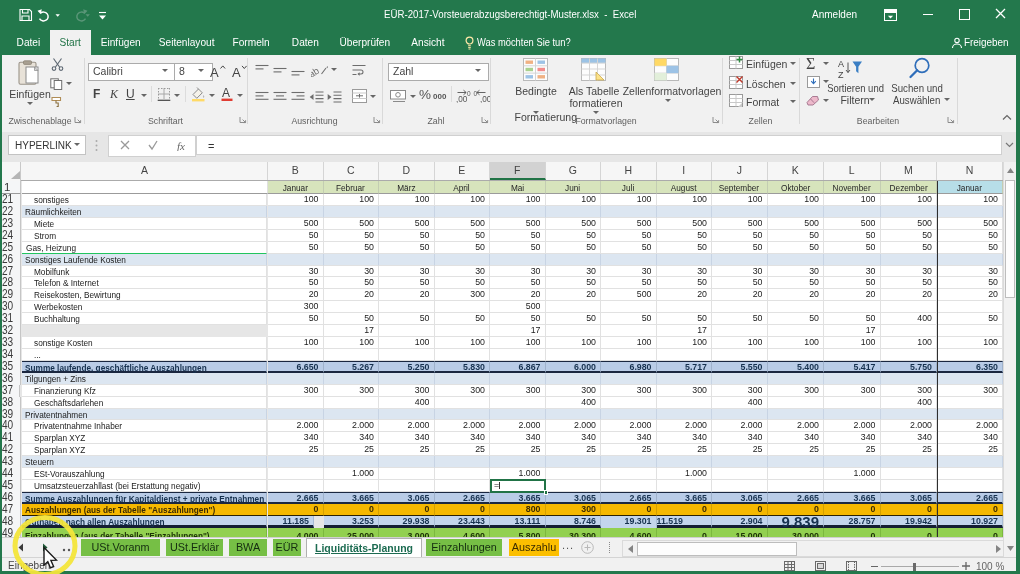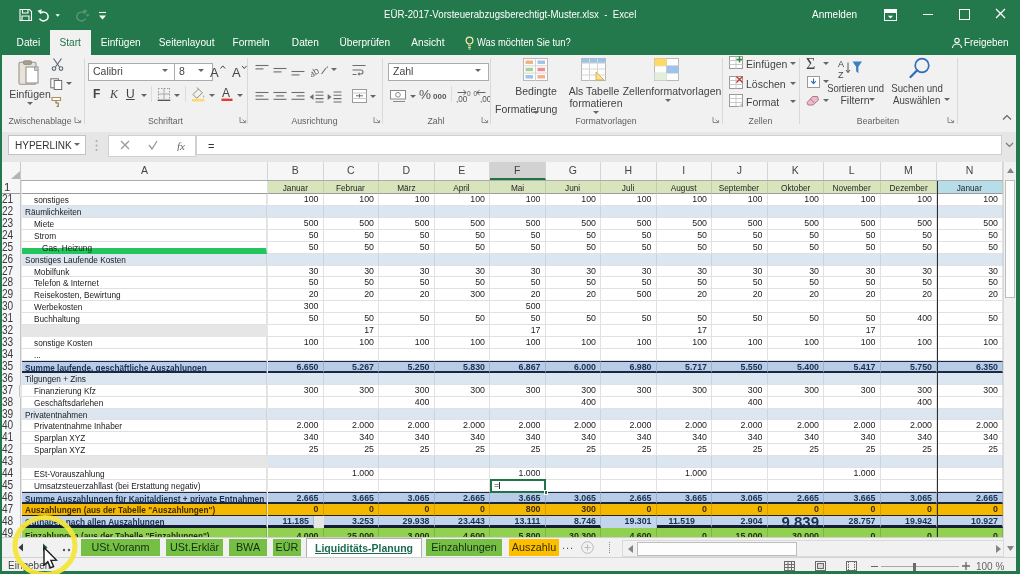--- a/index.html
+++ b/index.html
@@ -276,21 +276,21 @@
 <rect x="0.5" y="0.5" width="24" height="22" fill="#fdfdfd" stroke="#b9b9b9"></rect>
 <path d="M0.5 7.8 h24 M0.5 15.1 h24 M12.5 0.5 v22" stroke="#d5d5d5"></path>
 <rect x="2.5" y="2.5" width="7.5" height="3.4" fill="#f0b183"></rect>
       <rect x="14.5" y="2.5" width="7.5" height="3.4" fill="#9dc3e6"></rect>
 <rect x="2.5" y="9.8" width="7.5" height="3.4" fill="#a9d18e"></rect>
       <rect x="14.5" y="9.8" width="7.5" height="3.4" fill="#f28c8c"></rect>
 <rect x="2.5" y="17.1" width="7.5" height="3.4" fill="#9dc3e6"></rect>
       <rect x="14.5" y="17.1" width="7.5" height="3.4" fill="#f0b183"></rect>
     </svg>
     <div class="abs ribtxt" style="left:500px;top:30px;width:72px;text-align:center;">Bedingte</div>
-    <div class="abs ribtxt" style="left:495px;top:48px;width:82px;text-align:left;">Formatierung</div>
+    <div class="abs ribtxt" style="left:495px;top:56px;width:82px;text-align:right;">Formatierung</div>
     <div class="abs car" style="left:533px;top:56px;"></div>
     <svg class="abs" style="left:581px;top:3px" width="25" height="23" viewBox="0 0 25 23">
 <rect x="0.5" y="0.5" width="24" height="22" fill="#fdfdfd" stroke="#b9b9b9"></rect>
 <rect x="0.5" y="0.5" width="24" height="4.6" fill="#9cc3e5"></rect>
 <path d="M0.5 5.1 h24 M0.5 11 h24 M0.5 17 h24 M8.5 0.5 v22 M16.5 0.5 v22" stroke="#d5d5d5"></path>
 <path d="M15 14 l8 8 h-8 z" fill="#fce28a" stroke="#c9a84c" stroke-width="0.8"></path>
     </svg>
     <div class="abs ribtxt" style="left:556px;top:30px;width:76px;text-align:center;white-space:nowrap;">Als Tabelle</div>
     <div class="abs ribtxt" style="left:558px;top:42px;width:76px;text-align:center;">formatieren</div>
     <div class="abs car" style="left:593px;top:56px;"></div>
@@ -467,21 +467,21 @@
       <div class="abs" style="left:490px;top:71.75999999999999px;width:55.5px;height:11.92px;background:#fff;border-bottom:1px solid #e1e1e1;border-right:1px solid #e1e1e1;font-size:8.8px;font-weight:normal;color:#1b1b1b;line-height:11.92px;text-align:right;padding-right:4px;box-sizing:border-box;">50</div>
       <div class="abs" style="left:545.5px;top:71.75999999999999px;width:55.5px;height:11.92px;background:#fff;border-bottom:1px solid #e1e1e1;border-right:1px solid #e1e1e1;font-size:8.8px;font-weight:normal;color:#1b1b1b;line-height:11.92px;text-align:right;padding-right:4px;box-sizing:border-box;">50</div>
       <div class="abs" style="left:601px;top:71.75999999999999px;width:55.5px;height:11.92px;background:#fff;border-bottom:1px solid #e1e1e1;border-right:1px solid #e1e1e1;font-size:8.8px;font-weight:normal;color:#1b1b1b;line-height:11.92px;text-align:right;padding-right:4px;box-sizing:border-box;">50</div>
       <div class="abs" style="left:656.5px;top:71.75999999999999px;width:55.5px;height:11.92px;background:#fff;border-bottom:1px solid #e1e1e1;border-right:1px solid #e1e1e1;font-size:8.8px;font-weight:normal;color:#1b1b1b;line-height:11.92px;text-align:right;padding-right:4px;box-sizing:border-box;">50</div>
       <div class="abs" style="left:712px;top:71.75999999999999px;width:55.5px;height:11.92px;background:#fff;border-bottom:1px solid #e1e1e1;border-right:1px solid #e1e1e1;font-size:8.8px;font-weight:normal;color:#1b1b1b;line-height:11.92px;text-align:right;padding-right:4px;box-sizing:border-box;">50</div>
       <div class="abs" style="left:767.5px;top:71.75999999999999px;width:56.5px;height:11.92px;background:#fff;border-bottom:1px solid #e1e1e1;border-right:1px solid #e1e1e1;font-size:8.8px;font-weight:normal;color:#1b1b1b;line-height:11.92px;text-align:right;padding-right:4px;box-sizing:border-box;">50</div>
       <div class="abs" style="left:824px;top:71.75999999999999px;width:56.5px;height:11.92px;background:#fff;border-bottom:1px solid #e1e1e1;border-right:1px solid #e1e1e1;font-size:8.8px;font-weight:normal;color:#1b1b1b;line-height:11.92px;text-align:right;padding-right:4px;box-sizing:border-box;">50</div>
       <div class="abs" style="left:880.5px;top:71.75999999999999px;width:56.5px;height:11.92px;background:#fff;border-bottom:1px solid #e1e1e1;border-right:1px solid #e1e1e1;font-size:8.8px;font-weight:normal;color:#1b1b1b;line-height:11.92px;text-align:right;padding-right:4px;box-sizing:border-box;">50</div>
       <div class="abs" style="left:937px;top:71.75999999999999px;width:66px;height:11.92px;background:#fff;border-bottom:1px solid #e1e1e1;border-right:1px solid #e1e1e1;font-size:8.8px;font-weight:normal;color:#1b1b1b;line-height:11.92px;text-align:right;padding-right:4px;box-sizing:border-box;">50</div>
       <div class="abs" style="left:0;top:83.68px;width:21px;height:11.92px;background:#f5f6f7;border-right:1px solid #c5c5c5;text-align:left;padding-left:2px;font-size:12.3px;color:#3a3a3a;line-height:11.92px;box-sizing:border-box;"><span style="display:inline-block;transform:scaleX(0.82);transform-origin:0 50%;">25</span></div>
-      <div class="abs" style="left:22px;top:83.68px;width:245px;height:11.92px;background:#fff;border-bottom:6px solid #22c55e;border-right:1px solid #e1e1e1;font-size:9.6px;font-weight:normal;color:#1b1b1b;line-height:11.92px;padding-left:20px;box-sizing:border-box;white-space:nowrap;"><span style="display:inline-block;transform:scaleX(0.86);transform-origin:0 50%;">Gas, Heizung</span></div>
+      <div class="abs" style="left:22px;top:83.68px;width:245px;height:11.92px;background:#fff;border-bottom:1px solid #22c55e;border-right:1px solid #e1e1e1;font-size:9.6px;font-weight:normal;color:#1b1b1b;line-height:11.92px;padding-left:4px;box-sizing:border-box;white-space:nowrap;"><span style="display:inline-block;transform:scaleX(0.86);transform-origin:0 50%;">Gas, Heizung</span></div>
       <div class="abs" style="left:268px;top:83.68px;width:55.5px;height:11.92px;background:#fff;border-bottom:1px solid #e1e1e1;border-right:1px solid #e1e1e1;font-size:8.8px;font-weight:normal;color:#1b1b1b;line-height:11.92px;text-align:right;padding-right:4px;box-sizing:border-box;">50</div>
       <div class="abs" style="left:323.5px;top:83.68px;width:55.5px;height:11.92px;background:#fff;border-bottom:1px solid #e1e1e1;border-right:1px solid #e1e1e1;font-size:8.8px;font-weight:normal;color:#1b1b1b;line-height:11.92px;text-align:right;padding-right:4px;box-sizing:border-box;">50</div>
       <div class="abs" style="left:379px;top:83.68px;width:55.5px;height:11.92px;background:#fff;border-bottom:1px solid #e1e1e1;border-right:1px solid #e1e1e1;font-size:8.8px;font-weight:normal;color:#1b1b1b;line-height:11.92px;text-align:right;padding-right:4px;box-sizing:border-box;">50</div>
       <div class="abs" style="left:434.5px;top:83.68px;width:55.5px;height:11.92px;background:#fff;border-bottom:1px solid #e1e1e1;border-right:1px solid #e1e1e1;font-size:8.8px;font-weight:normal;color:#1b1b1b;line-height:11.92px;text-align:right;padding-right:4px;box-sizing:border-box;">50</div>
       <div class="abs" style="left:490px;top:83.68px;width:55.5px;height:11.92px;background:#fff;border-bottom:1px solid #e1e1e1;border-right:1px solid #e1e1e1;font-size:8.8px;font-weight:normal;color:#1b1b1b;line-height:11.92px;text-align:right;padding-right:4px;box-sizing:border-box;">50</div>
       <div class="abs" style="left:545.5px;top:83.68px;width:55.5px;height:11.92px;background:#fff;border-bottom:1px solid #e1e1e1;border-right:1px solid #e1e1e1;font-size:8.8px;font-weight:normal;color:#1b1b1b;line-height:11.92px;text-align:right;padding-right:4px;box-sizing:border-box;">50</div>
       <div class="abs" style="left:601px;top:83.68px;width:55.5px;height:11.92px;background:#fff;border-bottom:1px solid #e1e1e1;border-right:1px solid #e1e1e1;font-size:8.8px;font-weight:normal;color:#1b1b1b;line-height:11.92px;text-align:right;padding-right:4px;box-sizing:border-box;">50</div>
       <div class="abs" style="left:656.5px;top:83.68px;width:55.5px;height:11.92px;background:#fff;border-bottom:1px solid #e1e1e1;border-right:1px solid #e1e1e1;font-size:8.8px;font-weight:normal;color:#1b1b1b;line-height:11.92px;text-align:right;padding-right:4px;box-sizing:border-box;">50</div>
       <div class="abs" style="left:712px;top:83.68px;width:55.5px;height:11.92px;background:#fff;border-bottom:1px solid #e1e1e1;border-right:1px solid #e1e1e1;font-size:8.8px;font-weight:normal;color:#1b1b1b;line-height:11.92px;text-align:right;padding-right:4px;box-sizing:border-box;">50</div>
       <div class="abs" style="left:767.5px;top:83.68px;width:56.5px;height:11.92px;background:#fff;border-bottom:1px solid #e1e1e1;border-right:1px solid #e1e1e1;font-size:8.8px;font-weight:normal;color:#1b1b1b;line-height:11.92px;text-align:right;padding-right:4px;box-sizing:border-box;">50</div>
@@ -736,20 +736,21 @@
       <div class="abs" style="left:490px;top:286.32px;width:55.5px;height:11.92px;background:#fff;border-bottom:1px solid #e1e1e1;border-right:1px solid #e1e1e1;font-size:8.8px;font-weight:normal;color:#1b1b1b;line-height:11.92px;text-align:right;padding-right:4px;box-sizing:border-box;">25</div>
       <div class="abs" style="left:545.5px;top:286.32px;width:55.5px;height:11.92px;background:#fff;border-bottom:1px solid #e1e1e1;border-right:1px solid #e1e1e1;font-size:8.8px;font-weight:normal;color:#1b1b1b;line-height:11.92px;text-align:right;padding-right:4px;box-sizing:border-box;">25</div>
       <div class="abs" style="left:601px;top:286.32px;width:55.5px;height:11.92px;background:#fff;border-bottom:1px solid #e1e1e1;border-right:1px solid #e1e1e1;font-size:8.8px;font-weight:normal;color:#1b1b1b;line-height:11.92px;text-align:right;padding-right:4px;box-sizing:border-box;">25</div>
       <div class="abs" style="left:656.5px;top:286.32px;width:55.5px;height:11.92px;background:#fff;border-bottom:1px solid #e1e1e1;border-right:1px solid #e1e1e1;font-size:8.8px;font-weight:normal;color:#1b1b1b;line-height:11.92px;text-align:right;padding-right:4px;box-sizing:border-box;">25</div>
       <div class="abs" style="left:712px;top:286.32px;width:55.5px;height:11.92px;background:#fff;border-bottom:1px solid #e1e1e1;border-right:1px solid #e1e1e1;font-size:8.8px;font-weight:normal;color:#1b1b1b;line-height:11.92px;text-align:right;padding-right:4px;box-sizing:border-box;">25</div>
       <div class="abs" style="left:767.5px;top:286.32px;width:56.5px;height:11.92px;background:#fff;border-bottom:1px solid #e1e1e1;border-right:1px solid #e1e1e1;font-size:8.8px;font-weight:normal;color:#1b1b1b;line-height:11.92px;text-align:right;padding-right:4px;box-sizing:border-box;">25</div>
       <div class="abs" style="left:824px;top:286.32px;width:56.5px;height:11.92px;background:#fff;border-bottom:1px solid #e1e1e1;border-right:1px solid #e1e1e1;font-size:8.8px;font-weight:normal;color:#1b1b1b;line-height:11.92px;text-align:right;padding-right:4px;box-sizing:border-box;">25</div>
       <div class="abs" style="left:880.5px;top:286.32px;width:56.5px;height:11.92px;background:#fff;border-bottom:1px solid #e1e1e1;border-right:1px solid #e1e1e1;font-size:8.8px;font-weight:normal;color:#1b1b1b;line-height:11.92px;text-align:right;padding-right:4px;box-sizing:border-box;">25</div>
       <div class="abs" style="left:937px;top:286.32px;width:66px;height:11.92px;background:#fff;border-bottom:1px solid #e1e1e1;border-right:1px solid #e1e1e1;font-size:8.8px;font-weight:normal;color:#1b1b1b;line-height:11.92px;text-align:right;padding-right:4px;box-sizing:border-box;">25</div>
       <div class="abs" style="left:0;top:298.24px;width:21px;height:11.92px;background:#f5f6f7;border-right:1px solid #c5c5c5;text-align:left;padding-left:2px;font-size:12.3px;color:#3a3a3a;line-height:11.92px;box-sizing:border-box;"><span style="display:inline-block;transform:scaleX(0.82);transform-origin:0 50%;">43</span></div>
+      <div class="abs" style="left:22px;top:298.24px;width:245px;height:11.92px;background:#dce6f1;border-bottom:1px solid #e1e1e1;border-right:1px solid #c8d4e4;font-size:9.6px;font-weight:normal;color:#1b1b1b;line-height:11.92px;padding-left:2.5px;box-sizing:border-box;white-space:nowrap;"><span style="display:inline-block;transform:scaleX(0.86);transform-origin:0 50%;">Steuern</span></div>
       <div class="abs" style="left:268px;top:298.24px;width:55.5px;height:11.92px;background:#dce6f1;border-bottom:1px solid #e1e1e1;border-right:1px solid #c8d4e4;font-size:8.8px;font-weight:normal;color:#1b1b1b;line-height:11.92px;text-align:right;padding-right:4px;box-sizing:border-box;"></div>
       <div class="abs" style="left:323.5px;top:298.24px;width:55.5px;height:11.92px;background:#dce6f1;border-bottom:1px solid #e1e1e1;border-right:1px solid #c8d4e4;font-size:8.8px;font-weight:normal;color:#1b1b1b;line-height:11.92px;text-align:right;padding-right:4px;box-sizing:border-box;"></div>
       <div class="abs" style="left:379px;top:298.24px;width:55.5px;height:11.92px;background:#dce6f1;border-bottom:1px solid #e1e1e1;border-right:1px solid #c8d4e4;font-size:8.8px;font-weight:normal;color:#1b1b1b;line-height:11.92px;text-align:right;padding-right:4px;box-sizing:border-box;"></div>
       <div class="abs" style="left:434.5px;top:298.24px;width:55.5px;height:11.92px;background:#dce6f1;border-bottom:1px solid #e1e1e1;border-right:1px solid #c8d4e4;font-size:8.8px;font-weight:normal;color:#1b1b1b;line-height:11.92px;text-align:right;padding-right:4px;box-sizing:border-box;"></div>
       <div class="abs" style="left:490px;top:298.24px;width:55.5px;height:11.92px;background:#dce6f1;border-bottom:1px solid #e1e1e1;border-right:1px solid #c8d4e4;font-size:8.8px;font-weight:normal;color:#1b1b1b;line-height:11.92px;text-align:right;padding-right:4px;box-sizing:border-box;"></div>
       <div class="abs" style="left:545.5px;top:298.24px;width:55.5px;height:11.92px;background:#dce6f1;border-bottom:1px solid #e1e1e1;border-right:1px solid #c8d4e4;font-size:8.8px;font-weight:normal;color:#1b1b1b;line-height:11.92px;text-align:right;padding-right:4px;box-sizing:border-box;"></div>
       <div class="abs" style="left:601px;top:298.24px;width:55.5px;height:11.92px;background:#dce6f1;border-bottom:1px solid #e1e1e1;border-right:1px solid #c8d4e4;font-size:8.8px;font-weight:normal;color:#1b1b1b;line-height:11.92px;text-align:right;padding-right:4px;box-sizing:border-box;"></div>
       <div class="abs" style="left:656.5px;top:298.24px;width:55.5px;height:11.92px;background:#dce6f1;border-bottom:1px solid #e1e1e1;border-right:1px solid #c8d4e4;font-size:8.8px;font-weight:normal;color:#1b1b1b;line-height:11.92px;text-align:right;padding-right:4px;box-sizing:border-box;"></div>
       <div class="abs" style="left:712px;top:298.24px;width:55.5px;height:11.92px;background:#dce6f1;border-bottom:1px solid #e1e1e1;border-right:1px solid #c8d4e4;font-size:8.8px;font-weight:normal;color:#1b1b1b;line-height:11.92px;text-align:right;padding-right:4px;box-sizing:border-box;"></div>
       <div class="abs" style="left:767.5px;top:298.24px;width:56.5px;height:11.92px;background:#dce6f1;border-bottom:1px solid #e1e1e1;border-right:1px solid #c8d4e4;font-size:8.8px;font-weight:normal;color:#1b1b1b;line-height:11.92px;text-align:right;padding-right:4px;box-sizing:border-box;"></div>
@@ -818,21 +819,21 @@
       <div class="abs" style="left:937px;top:345.92px;width:66px;height:11.92px;background:#f5b800;border-bottom:1px solid #2b2100;border-right:1px solid #d4a000;font-size:8.8px;font-weight:bold;color:#3a2a00;line-height:11.92px;text-align:right;padding-right:4px;box-sizing:border-box;">0</div>
       <div class="abs" style="left:0;top:357.84px;width:21px;height:11.92px;background:#f5f6f7;border-right:1px solid #c5c5c5;text-align:left;padding-left:2px;font-size:12.3px;color:#3a3a3a;line-height:11.92px;box-sizing:border-box;"><span style="display:inline-block;transform:scaleX(0.82);transform-origin:0 50%;">48</span></div>
       <div class="abs" style="left:22px;top:357.84px;width:245px;height:11.92px;background:#c3d5ec;border-bottom:3.5px solid #141e33;border-right:1px solid #a8bcd6;font-size:9.6px;font-weight:bold;color:#16314f;line-height:11.92px;padding-left:2.5px;box-sizing:border-box;white-space:nowrap;"><span style="display:inline-block;transform:scaleX(0.86);transform-origin:0 50%;">Guthaben nach allen Auszahlungen</span></div>
       <div class="abs" style="left:268px;top:357.84px;width:46px;height:11.92px;background:#c3d5ec;border-bottom:3.5px solid #141e33;border-right:1px solid #a8bcd6;font-size:8.8px;font-weight:bold;color:#16314f;line-height:11.92px;text-align:right;padding-right:4px;box-sizing:border-box;">11.185</div>
       <div class="abs" style="left:323.5px;top:357.84px;width:55.5px;height:11.92px;background:#c3d5ec;border-bottom:3.5px solid #141e33;border-right:1px solid #a8bcd6;font-size:8.8px;font-weight:bold;color:#16314f;line-height:11.92px;text-align:right;padding-right:4px;box-sizing:border-box;">3.253</div>
       <div class="abs" style="left:379px;top:357.84px;width:55.5px;height:11.92px;background:#c3d5ec;border-bottom:3.5px solid #141e33;border-right:1px solid #a8bcd6;font-size:8.8px;font-weight:bold;color:#16314f;line-height:11.92px;text-align:right;padding-right:4px;box-sizing:border-box;">29.938</div>
       <div class="abs" style="left:434.5px;top:357.84px;width:55.5px;height:11.92px;background:#c3d5ec;border-bottom:3.5px solid #141e33;border-right:1px solid #a8bcd6;font-size:8.8px;font-weight:bold;color:#16314f;line-height:11.92px;text-align:right;padding-right:4px;box-sizing:border-box;">23.443</div>
       <div class="abs" style="left:490px;top:357.84px;width:55.5px;height:11.92px;background:#c3d5ec;border-bottom:3.5px solid #141e33;border-right:1px solid #a8bcd6;font-size:8.8px;font-weight:bold;color:#16314f;line-height:11.92px;text-align:right;padding-right:4px;box-sizing:border-box;">13.111</div>
       <div class="abs" style="left:545.5px;top:357.84px;width:55.5px;height:11.92px;background:#c3d5ec;border-bottom:3.5px solid #141e33;border-right:1px solid #a8bcd6;font-size:8.8px;font-weight:bold;color:#16314f;line-height:11.92px;text-align:right;padding-right:4px;box-sizing:border-box;">8.746</div>
       <div class="abs" style="left:601px;top:357.84px;width:55.5px;height:28px;background:#c3d5ec;border-bottom:3.5px solid #141e33;border-right:1px solid #a8bcd6;font-size:8.8px;font-weight:bold;color:#16314f;line-height:11.92px;text-align:right;padding-right:4px;box-sizing:border-box;">19.301</div>
-      <div class="abs" style="left:656.5px;top:357.84px;width:55.5px;height:11.92px;background:#c3d5ec;border-bottom:3.5px solid #141e33;border-right:1px solid #a8bcd6;font-size:8.8px;font-weight:bold;color:#16314f;line-height:11.92px;text-align:center;padding-right:4px;box-sizing:border-box;">11.519</div>
+      <div class="abs" style="left:656.5px;top:357.84px;width:55.5px;height:11.92px;background:#c3d5ec;border-bottom:3.5px solid #141e33;border-right:1px solid #a8bcd6;font-size:8.8px;font-weight:bold;color:#16314f;line-height:11.92px;text-align:left;padding-right:4px;box-sizing:border-box;">11.519</div>
       <div class="abs" style="left:712px;top:357.84px;width:55.5px;height:11.92px;background:#c3d5ec;border-bottom:3.5px solid #141e33;border-right:1px solid #a8bcd6;font-size:8.8px;font-weight:bold;color:#16314f;line-height:11.92px;text-align:right;padding-right:4px;box-sizing:border-box;">2.904</div>
       <div class="abs" style="left:767.5px;top:357.84px;width:56.5px;height:11.92px;background:#c3d5ec;border-bottom:3.5px solid #141e33;border-right:1px solid #a8bcd6;font-size:15px;font-weight:bold;color:#16314f;line-height:11.92px;text-align:right;padding-right:4px;box-sizing:border-box;">9.839</div>
       <div class="abs" style="left:824px;top:357.84px;width:56.5px;height:11.92px;background:#c3d5ec;border-bottom:3.5px solid #141e33;border-right:1px solid #a8bcd6;font-size:8.8px;font-weight:bold;color:#16314f;line-height:11.92px;text-align:right;padding-right:4px;box-sizing:border-box;">28.757</div>
       <div class="abs" style="left:880.5px;top:357.84px;width:56.5px;height:11.92px;background:#c3d5ec;border-bottom:3.5px solid #141e33;border-right:1px solid #a8bcd6;font-size:8.8px;font-weight:bold;color:#16314f;line-height:11.92px;text-align:right;padding-right:4px;box-sizing:border-box;">19.942</div>
       <div class="abs" style="left:937px;top:357.84px;width:66px;height:11.92px;background:#c3d5ec;border-bottom:3.5px solid #141e33;border-right:1px solid #a8bcd6;font-size:8.8px;font-weight:bold;color:#16314f;line-height:11.92px;text-align:right;padding-right:4px;box-sizing:border-box;">10.927</div>
       <div class="abs" style="left:0;top:369.76px;width:21px;height:11.92px;background:#f5f6f7;border-right:1px solid #c5c5c5;text-align:left;padding-left:2px;font-size:12.3px;color:#3a3a3a;line-height:11.92px;box-sizing:border-box;"><span style="display:inline-block;transform:scaleX(0.82);transform-origin:0 50%;">49</span></div>
       <div class="abs" style="left:22px;top:369.76px;width:245px;height:11.92px;background:#92d050;border-bottom:1px solid #e1e1e1;border-right:1px solid #7cb83e;font-size:9.6px;font-weight:bold;color:#1c3206;line-height:16px;padding-left:2.5px;box-sizing:border-box;white-space:nowrap;"><span style="display:inline-block;transform:scaleX(0.86);transform-origin:0 50%;">Einzahlungen (aus der Tabelle "Einzahlungen")</span></div>
       <div class="abs" style="left:268px;top:369.76px;width:55.5px;height:11.92px;background:#92d050;border-bottom:1px solid #e1e1e1;border-right:1px solid #7cb83e;font-size:8.8px;font-weight:bold;color:#1c3206;line-height:16px;text-align:right;padding-right:4px;box-sizing:border-box;">4.000</div>
       <div class="abs" style="left:323.5px;top:369.76px;width:55.5px;height:11.92px;background:#92d050;border-bottom:1px solid #e1e1e1;border-right:1px solid #7cb83e;font-size:8.8px;font-weight:bold;color:#1c3206;line-height:16px;text-align:right;padding-right:4px;box-sizing:border-box;">25.000</div>
       <div class="abs" style="left:379px;top:369.76px;width:55.5px;height:11.92px;background:#92d050;border-bottom:1px solid #e1e1e1;border-right:1px solid #7cb83e;font-size:8.8px;font-weight:bold;color:#1c3206;line-height:16px;text-align:right;padding-right:4px;box-sizing:border-box;">3.000</div>

